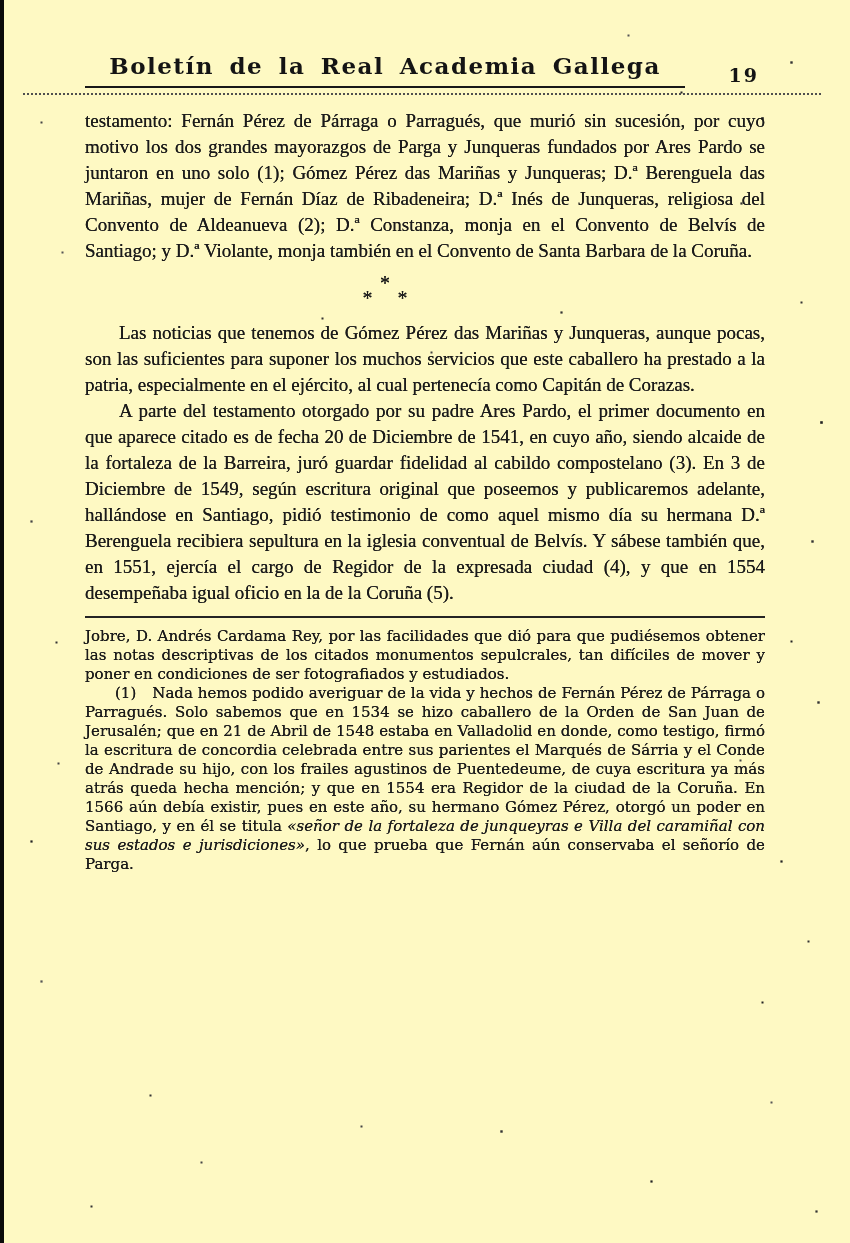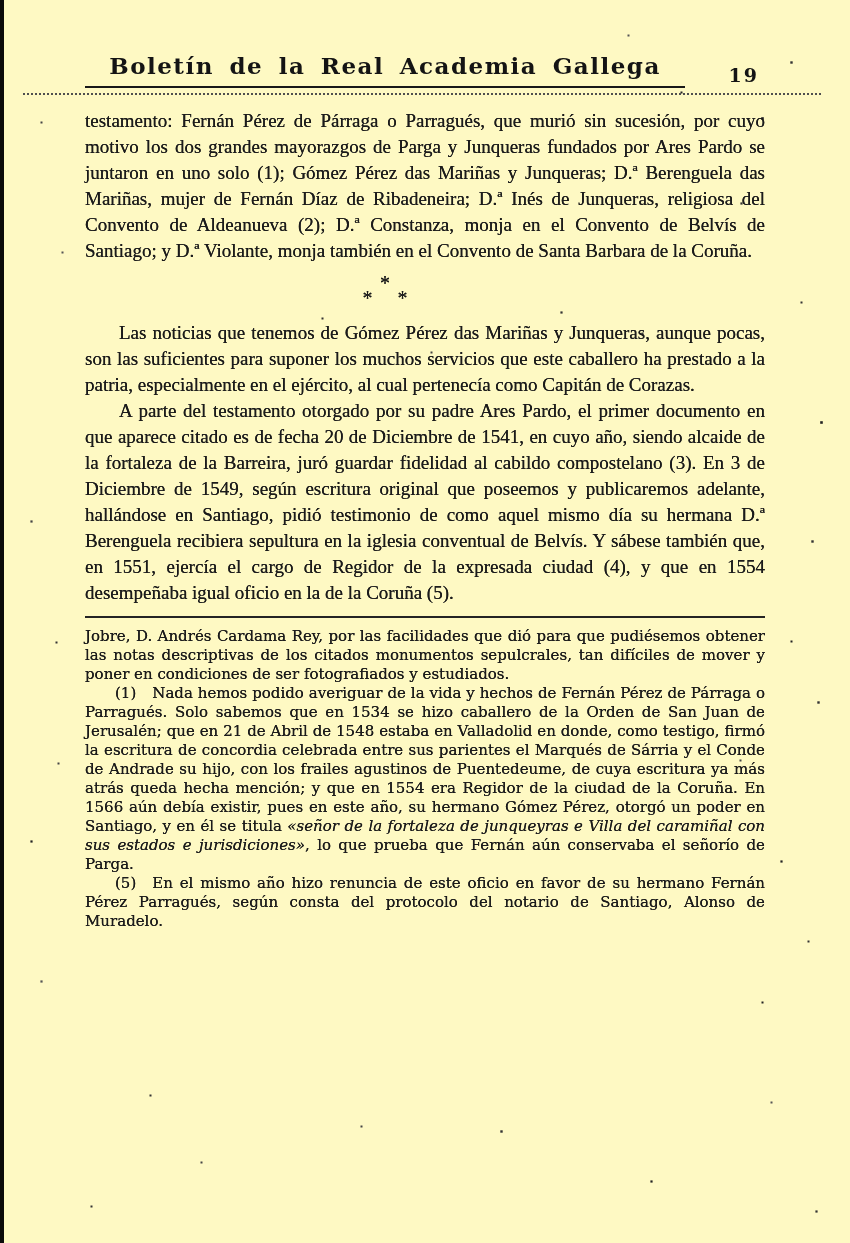--- a/index.html
+++ b/index.html
@@ -135,17 +135,16 @@
     <footer class="footnotes">
       <div class="fn-rule"></div>
 
       <p class="fn no-indent">Jobre, D. Andrés Cardama Rey, por las facilidades que dió para que pudiésemos obtener las notas descriptivas de los citados monumentos sepulcrales, tan difíciles de mover y poner en condiciones de ser fotografiados y estudiados.</p>
 
       <p class="fn"><span class="fn-label">(1)</span><span>Nada hemos podido averiguar de la vida y hechos de Fernán Pérez de Párraga o Parragués. Solo sabemos que en 1534 se hizo caballero de la Orden de San Juan de Jerusalén; que en 21 de Abril de 1548 estaba en Valladolid en donde, como testigo, firmó la escritura de concordia celebrada entre sus parientes el Marqués de Sárria y el Conde de Andrade su hijo, con los frailes agustinos de Puentedeume, de cuya escritura ya más atrás queda hecha mención; y que en 1554 era Regidor de la ciudad de la Coruña. En 1566 aún debía existir, pues en este año, su hermano Gómez Pérez, otorgó un poder en Santiago, y en él se titula </span><span class="italic">«señor de la fortaleza de junqueyras e Villa del caramiñal con sus estados e jurisdiciones»</span><span>, lo que prueba que Fernán aún conservaba el señorío de Parga.</span></p>
 
 
 
 
-      <p class="fn"><span class="fn-label">(5)</span><span>En el mismo año hizo renuncia de este oficio en favor de su hermano Fernán Pérez Parragués, según consta del protocolo del notario de Santiago, Alonso de Muradelo.</span></p>
     </footer>
 
   </div>
 </div>
 
 </body></html>

